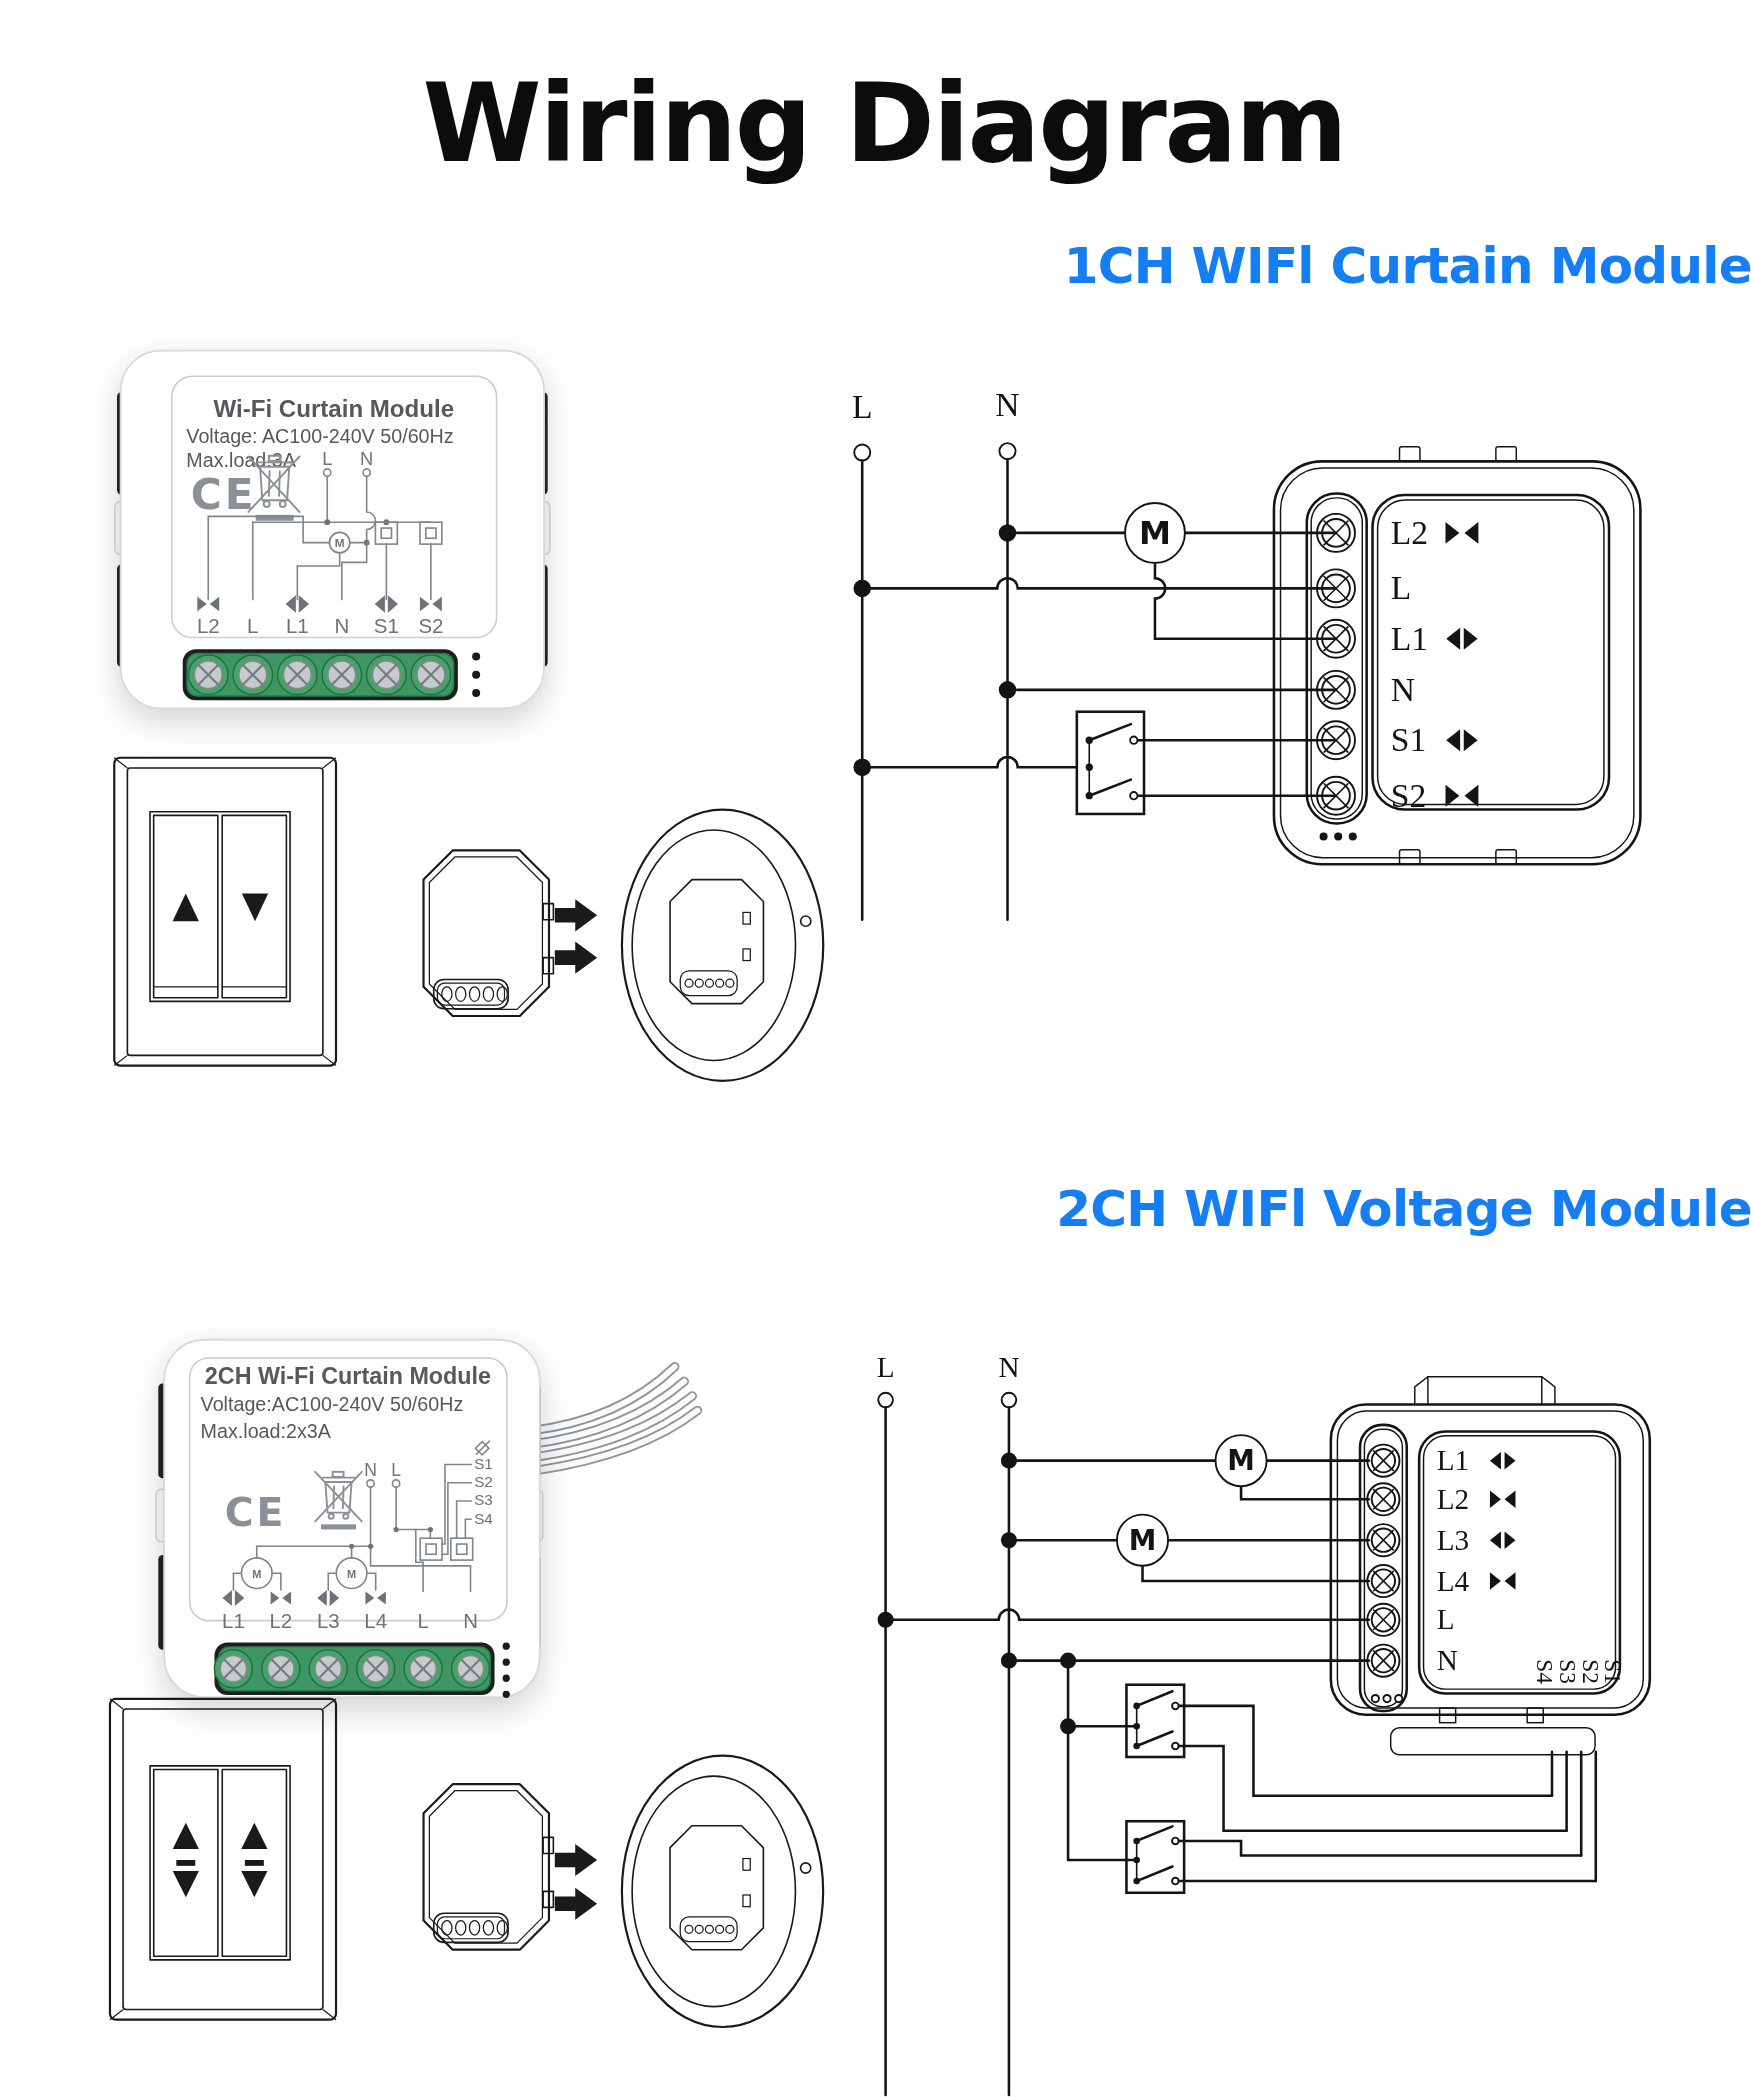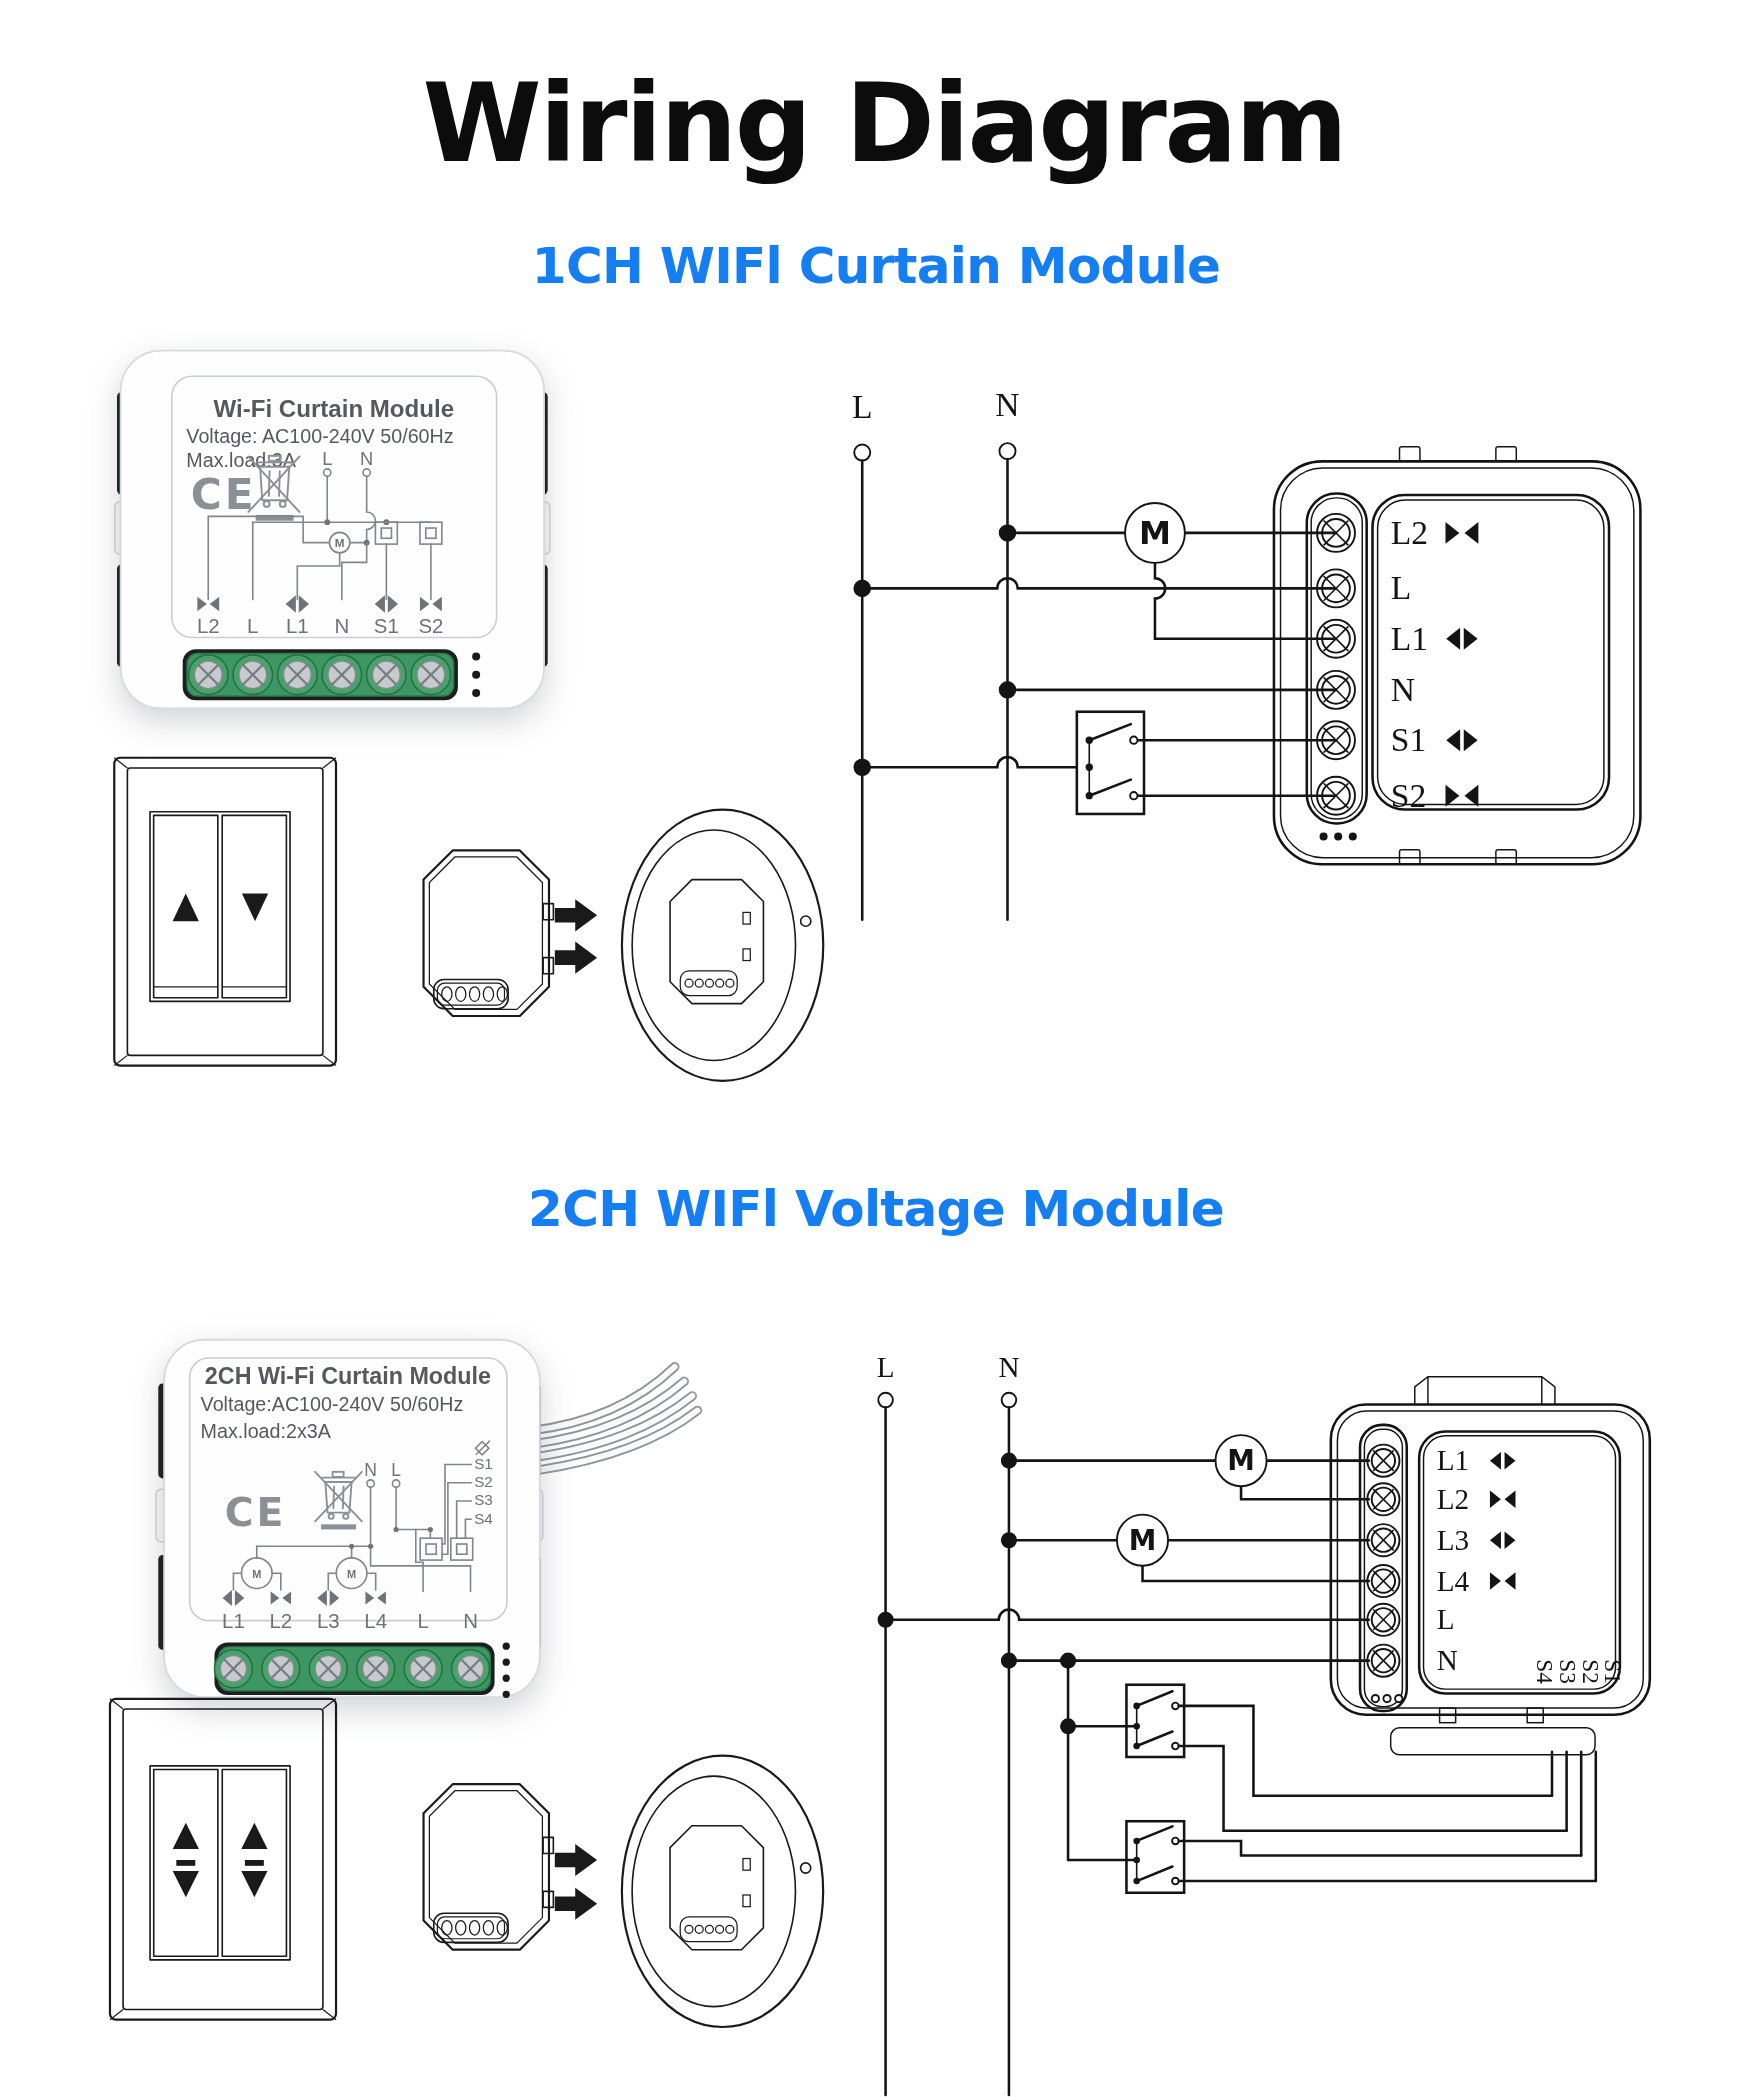--- a/index.html
+++ b/index.html
@@ -2,21 +2,21 @@
 <html style="font-size:11.7px"><head>
 <meta charset="utf-8">
 <style>
   html,body{margin:0;padding:0;background:#fff;}
   #canvas{position:relative;width:1752px;height:2097px;background:#ffffff;overflow:hidden;
           font-family:"Liberation Sans",sans-serif;}
   svg{position:absolute;overflow:visible;}
   .page-title{position:absolute;left:16px;right:0;top:70px;text-align:center;
     font-family:"DejaVu Sans",sans-serif;font-weight:800;font-size:108px;
     letter-spacing:-2.2px;color:#0c0c0c;line-height:1;}
-  .section-heading{position:absolute;left:0;right:0;text-align:center;
+  .section-heading{position:absolute;left:0;right:0;text-align:right;
     font-family:"DejaVu Sans",sans-serif;font-weight:700;font-size:50px;
     letter-spacing:-0.7px;color:#157EF2;line-height:1;}
   .heading-1{top:241px;}
   .heading-2{top:1184px;}
 
   
   .wire{stroke:#141414;stroke-width:3.5;fill:none;stroke-linecap:round;}
   .wire2{stroke:#141414;stroke-width:2.2;fill:none;}
   .dot{fill:#141414;}
   .serif{font-family:"Liberation Serif",serif;fill:#141414;}

